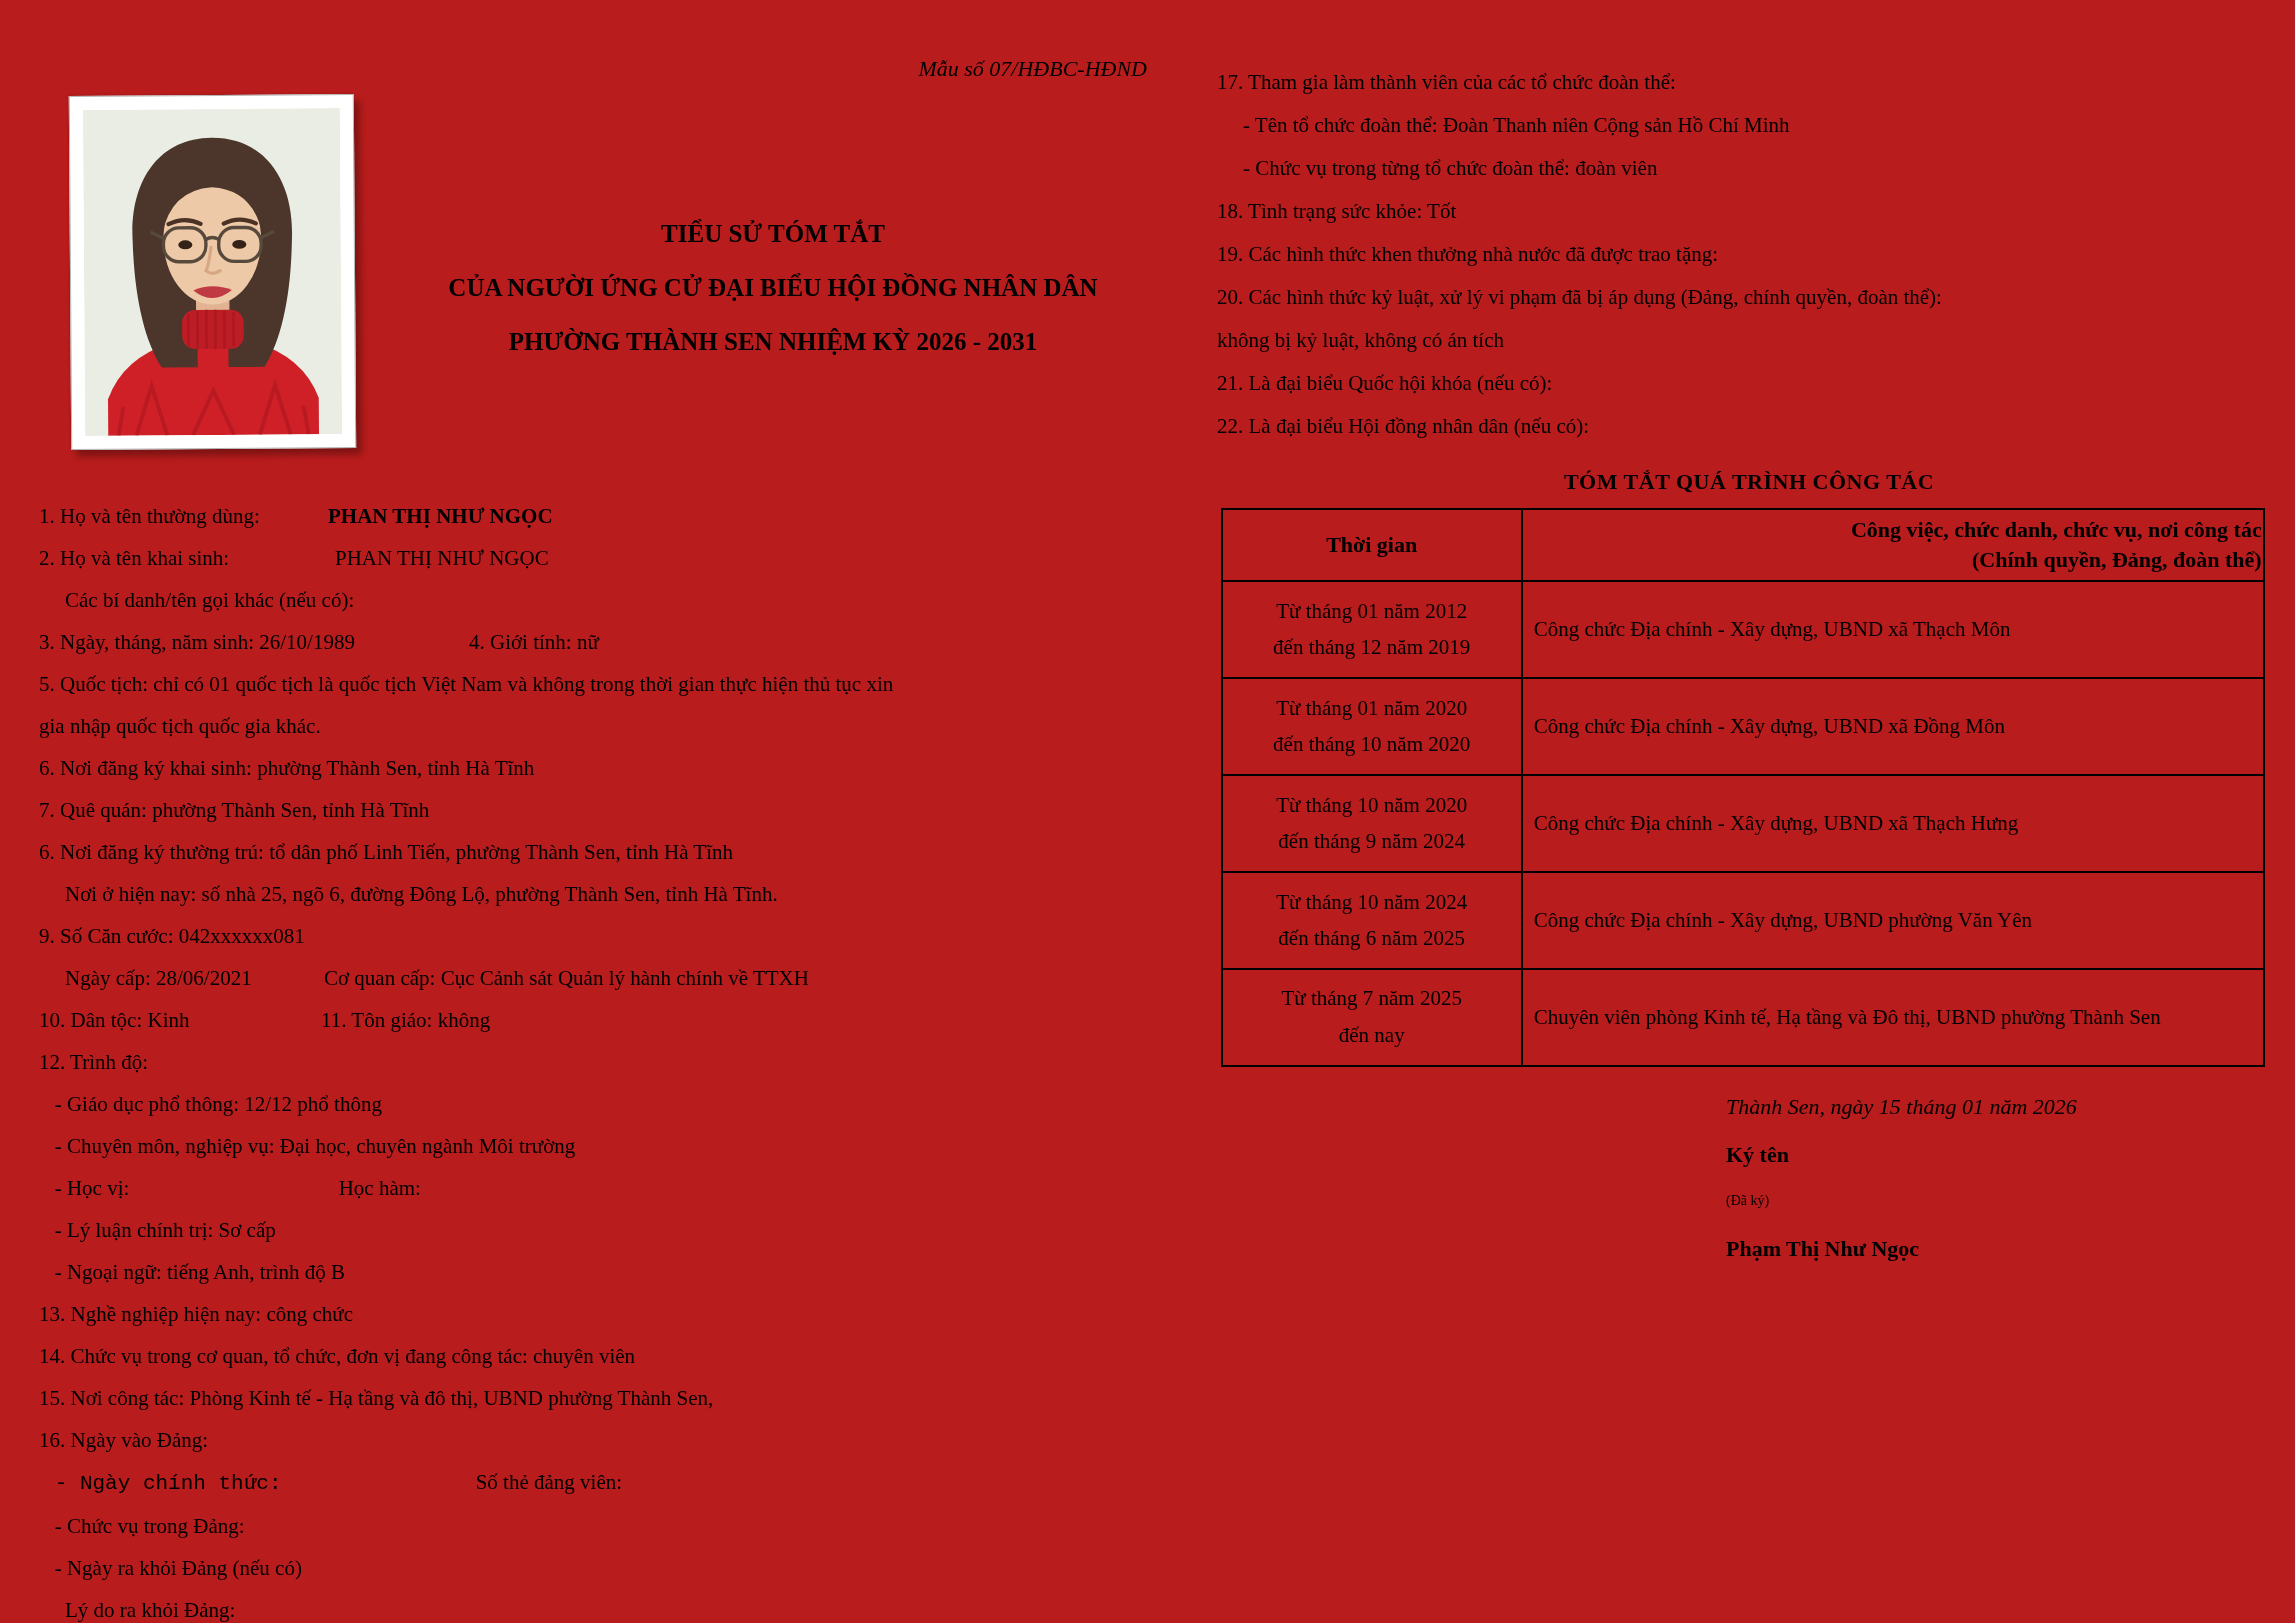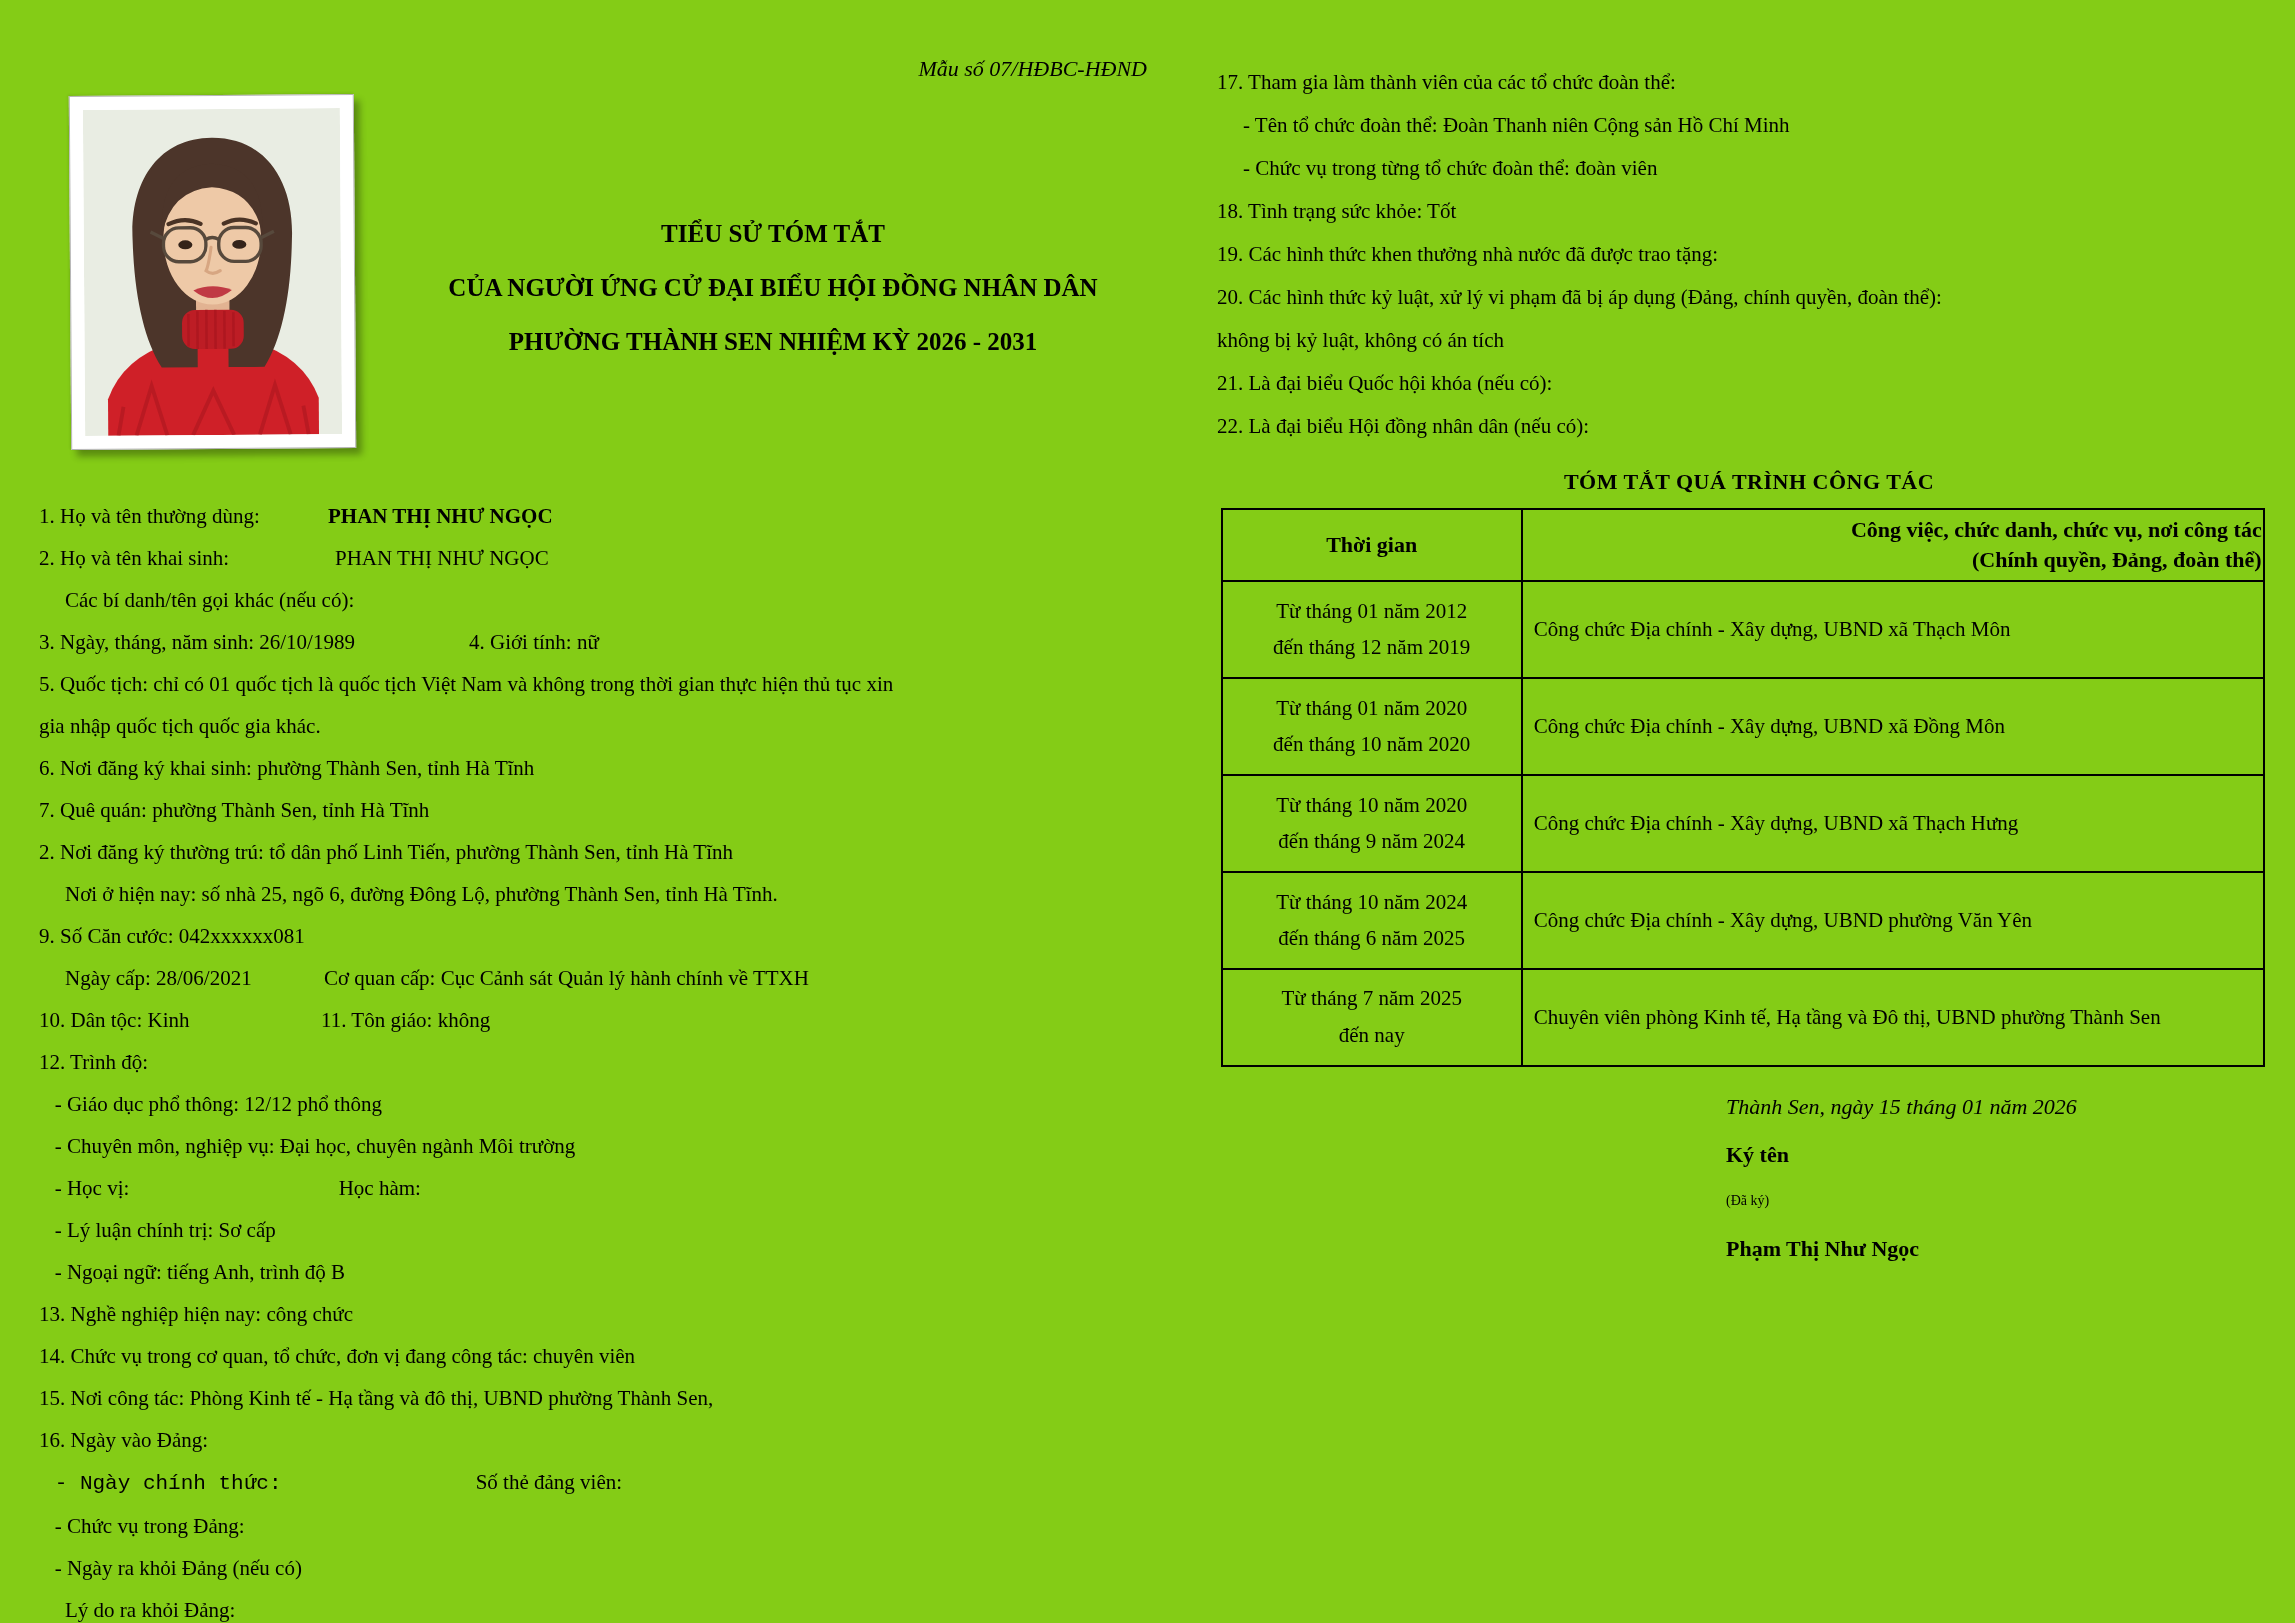--- a/index.html
+++ b/index.html
@@ -1,19 +1,19 @@
 <!DOCTYPE html>
 <html style="font-size:7.4px"><head>
 <meta charset="utf-8">
 <style>
   html,body{margin:0;padding:0;background:#777;}
   .page{
     position:relative;
     width:2295px;height:1624px;
-    background:#84cc16;
+    background:#b91c1c;
     overflow:hidden;
     font-family:"Liberation Serif","DejaVu Serif",serif;
     color:#000;
     font-size:21px;
   }
   .left-col{position:absolute;left:39px;top:0;width:1166px;}
   .right-col{position:absolute;left:1217px;top:61px;width:1064px;}
 
   .form-no{
     margin-top:55px;
@@ -129,21 +129,21 @@
 
     <div class="left-list" id="left-list">
         <div class="line"><span class="seg fixed" style="width: 289px;">1. Họ và tên thường dùng: </span><span class="seg bold">PHAN THỊ NHƯ NGỌC</span></div>
         <div class="line"><span class="seg fixed" style="width: 296px;">2. Họ và tên khai sinh: </span><span class="seg">PHAN THỊ NHƯ NGỌC</span></div>
         <div class="line ind2"><span class="seg">Các bí danh/tên gọi khác (nếu có):</span></div>
         <div class="line"><span class="seg fixed" style="width: 430px;">3. Ngày, tháng, năm sinh: 26/10/1989</span><span class="seg">4. Giới tính: nữ</span></div>
         <div class="line"><span class="seg">5. Quốc tịch: chỉ có 01 quốc tịch là quốc tịch Việt Nam và không trong thời gian thực hiện thủ tục xin</span></div>
         <div class="line"><span class="seg">gia nhập quốc tịch quốc gia khác.</span></div>
         <div class="line"><span class="seg">6. Nơi đăng ký khai sinh: phường Thành Sen, tỉnh Hà Tĩnh</span></div>
         <div class="line"><span class="seg">7. Quê quán: phường Thành Sen, tỉnh Hà Tĩnh</span></div>
-        <div class="line"><span class="seg">2. Nơi đăng ký thường trú: tổ dân phố Linh Tiến, phường Thành Sen, tỉnh Hà Tĩnh</span></div>
+        <div class="line"><span class="seg">6. Nơi đăng ký thường trú: tổ dân phố Linh Tiến, phường Thành Sen, tỉnh Hà Tĩnh</span></div>
         <div class="line ind2"><span class="seg">Nơi ở hiện nay: số nhà 25, ngõ 6, đường Đông Lộ, phường Thành Sen, tỉnh Hà Tĩnh.</span></div>
         <div class="line"><span class="seg">9. Số Căn cước: 042xxxxxx081</span></div>
         <div class="line ind2"><span class="seg fixed" style="width: 259px;">Ngày cấp: 28/06/2021</span><span class="seg">Cơ quan cấp: Cục Cảnh sát Quản lý hành chính về TTXH</span></div>
         <div class="line"><span class="seg fixed" style="width: 282px;">10. Dân tộc: Kinh</span><span class="seg">11. Tôn giáo: không</span></div>
         <div class="line"><span class="seg">12. Trình độ:</span></div>
         <div class="line ind1"><span class="seg">- Giáo dục phổ thông: 12/12 phổ thông</span></div>
         <div class="line ind1"><span class="seg">- Chuyên môn, nghiệp vụ: Đại học, chuyên ngành Môi trường</span></div>
         <div class="line ind1"><span class="seg fixed" style="width: 284px;">- Học vị:</span><span class="seg">Học hàm:</span></div>
         <div class="line ind1"><span class="seg">- Lý luận chính trị: Sơ cấp</span></div>
         <div class="line ind1"><span class="seg">- Ngoại ngữ: tiếng Anh, trình độ B</span></div>

